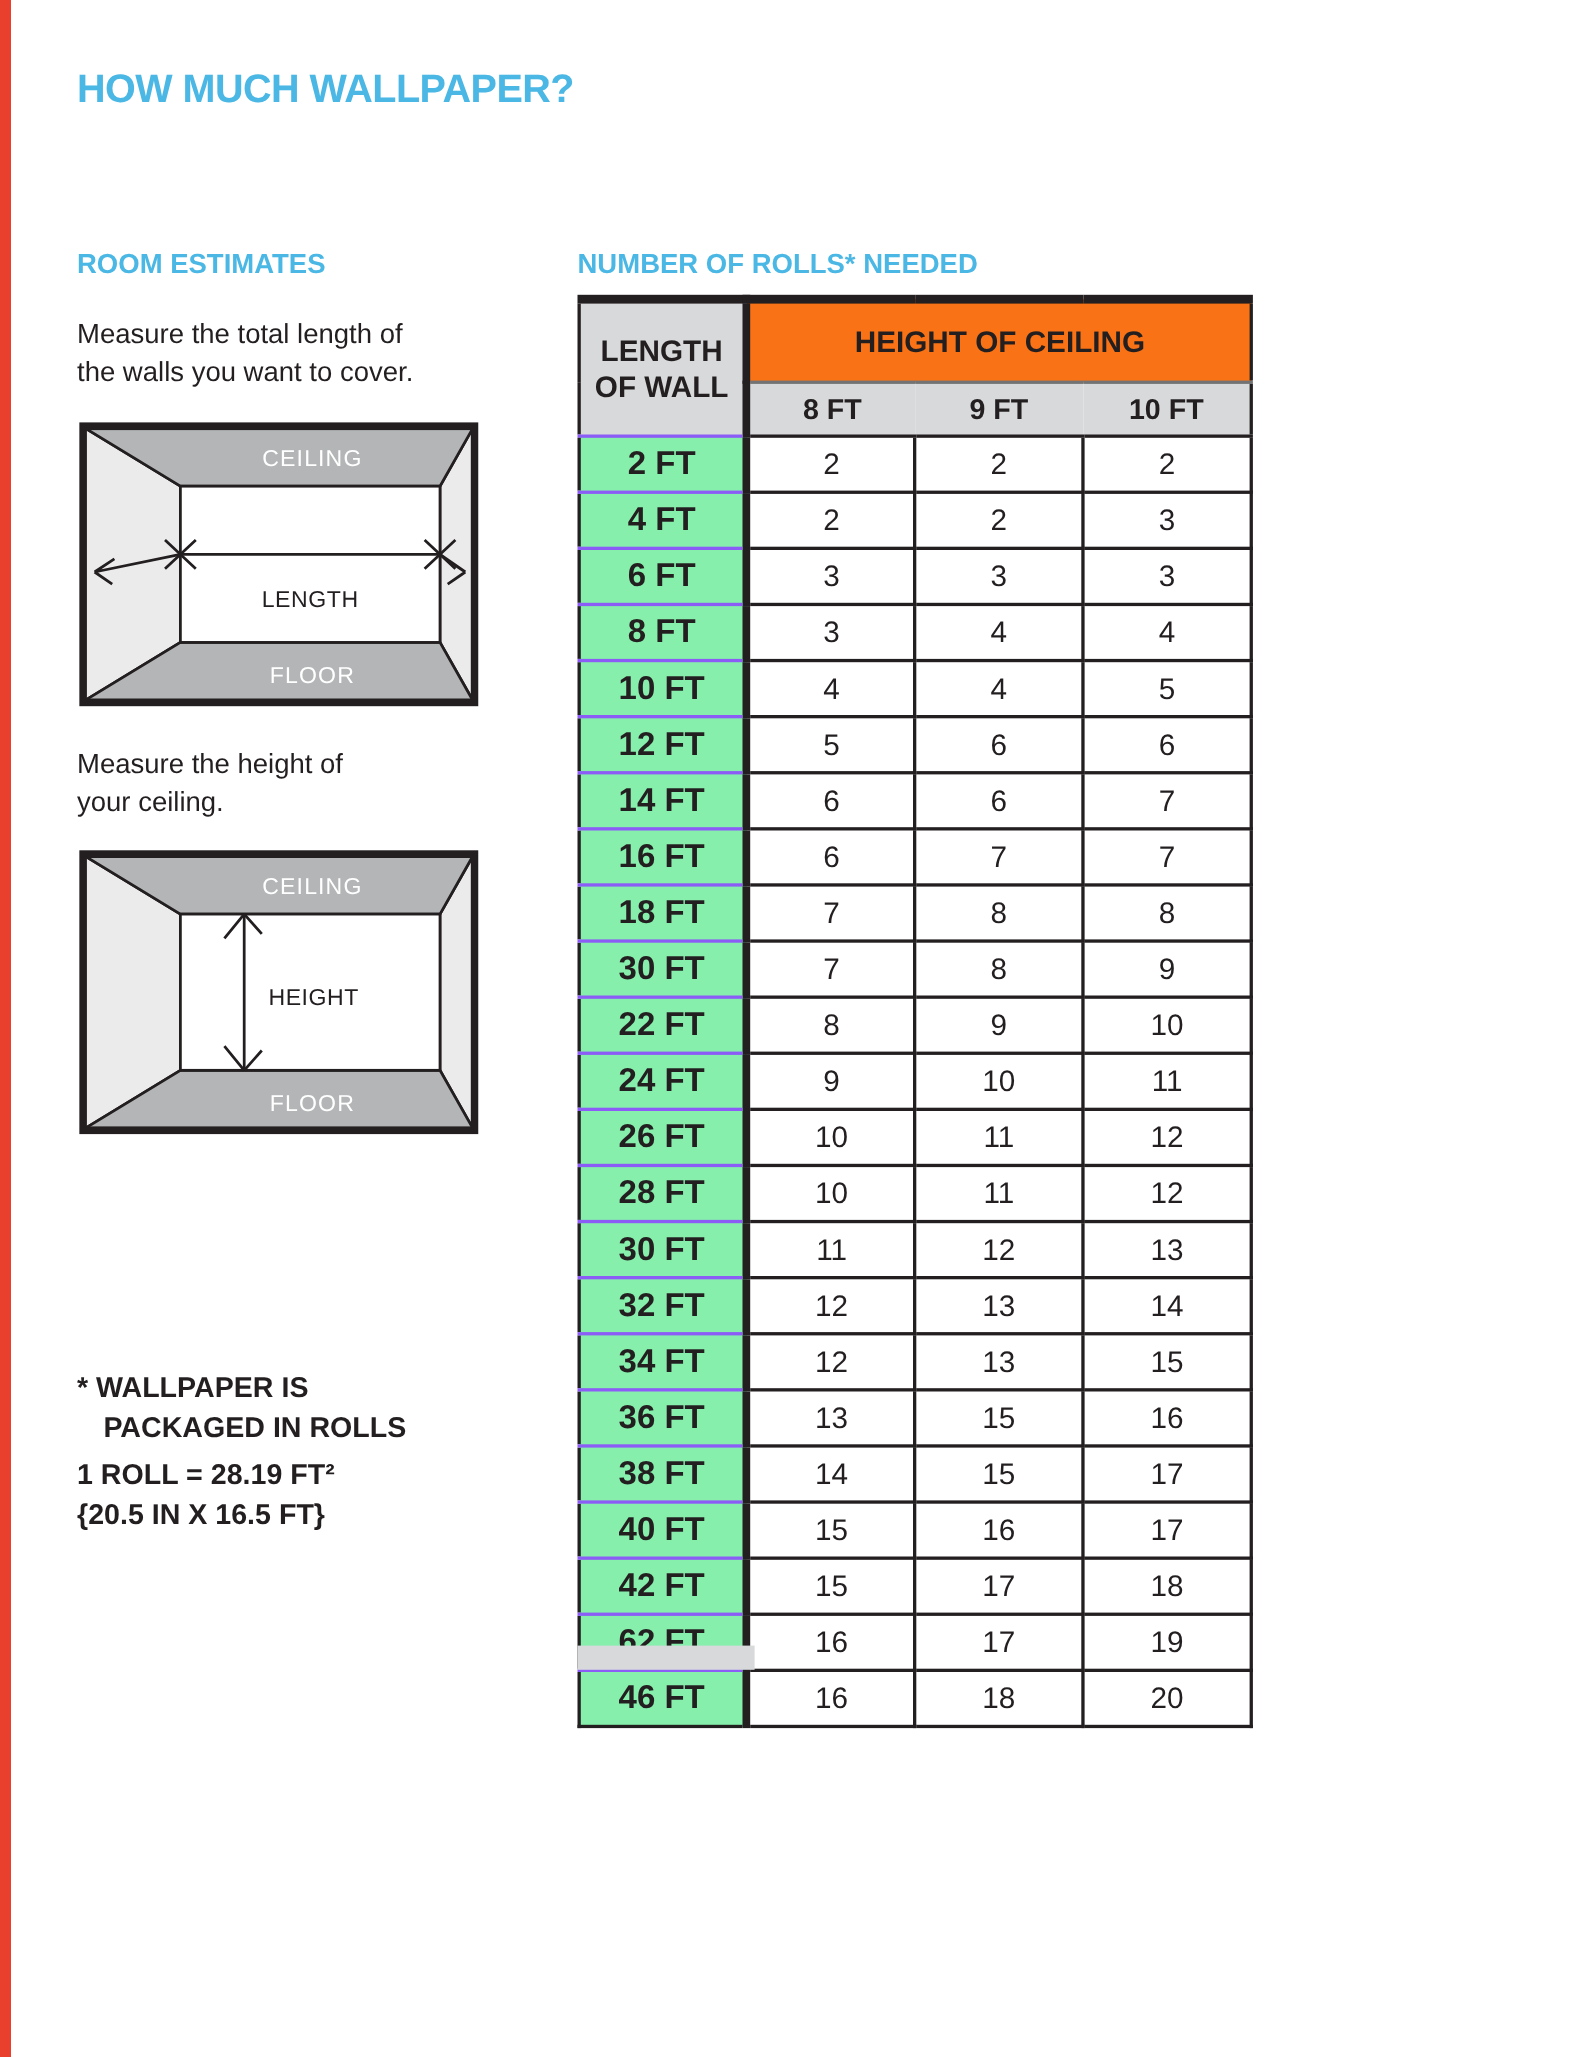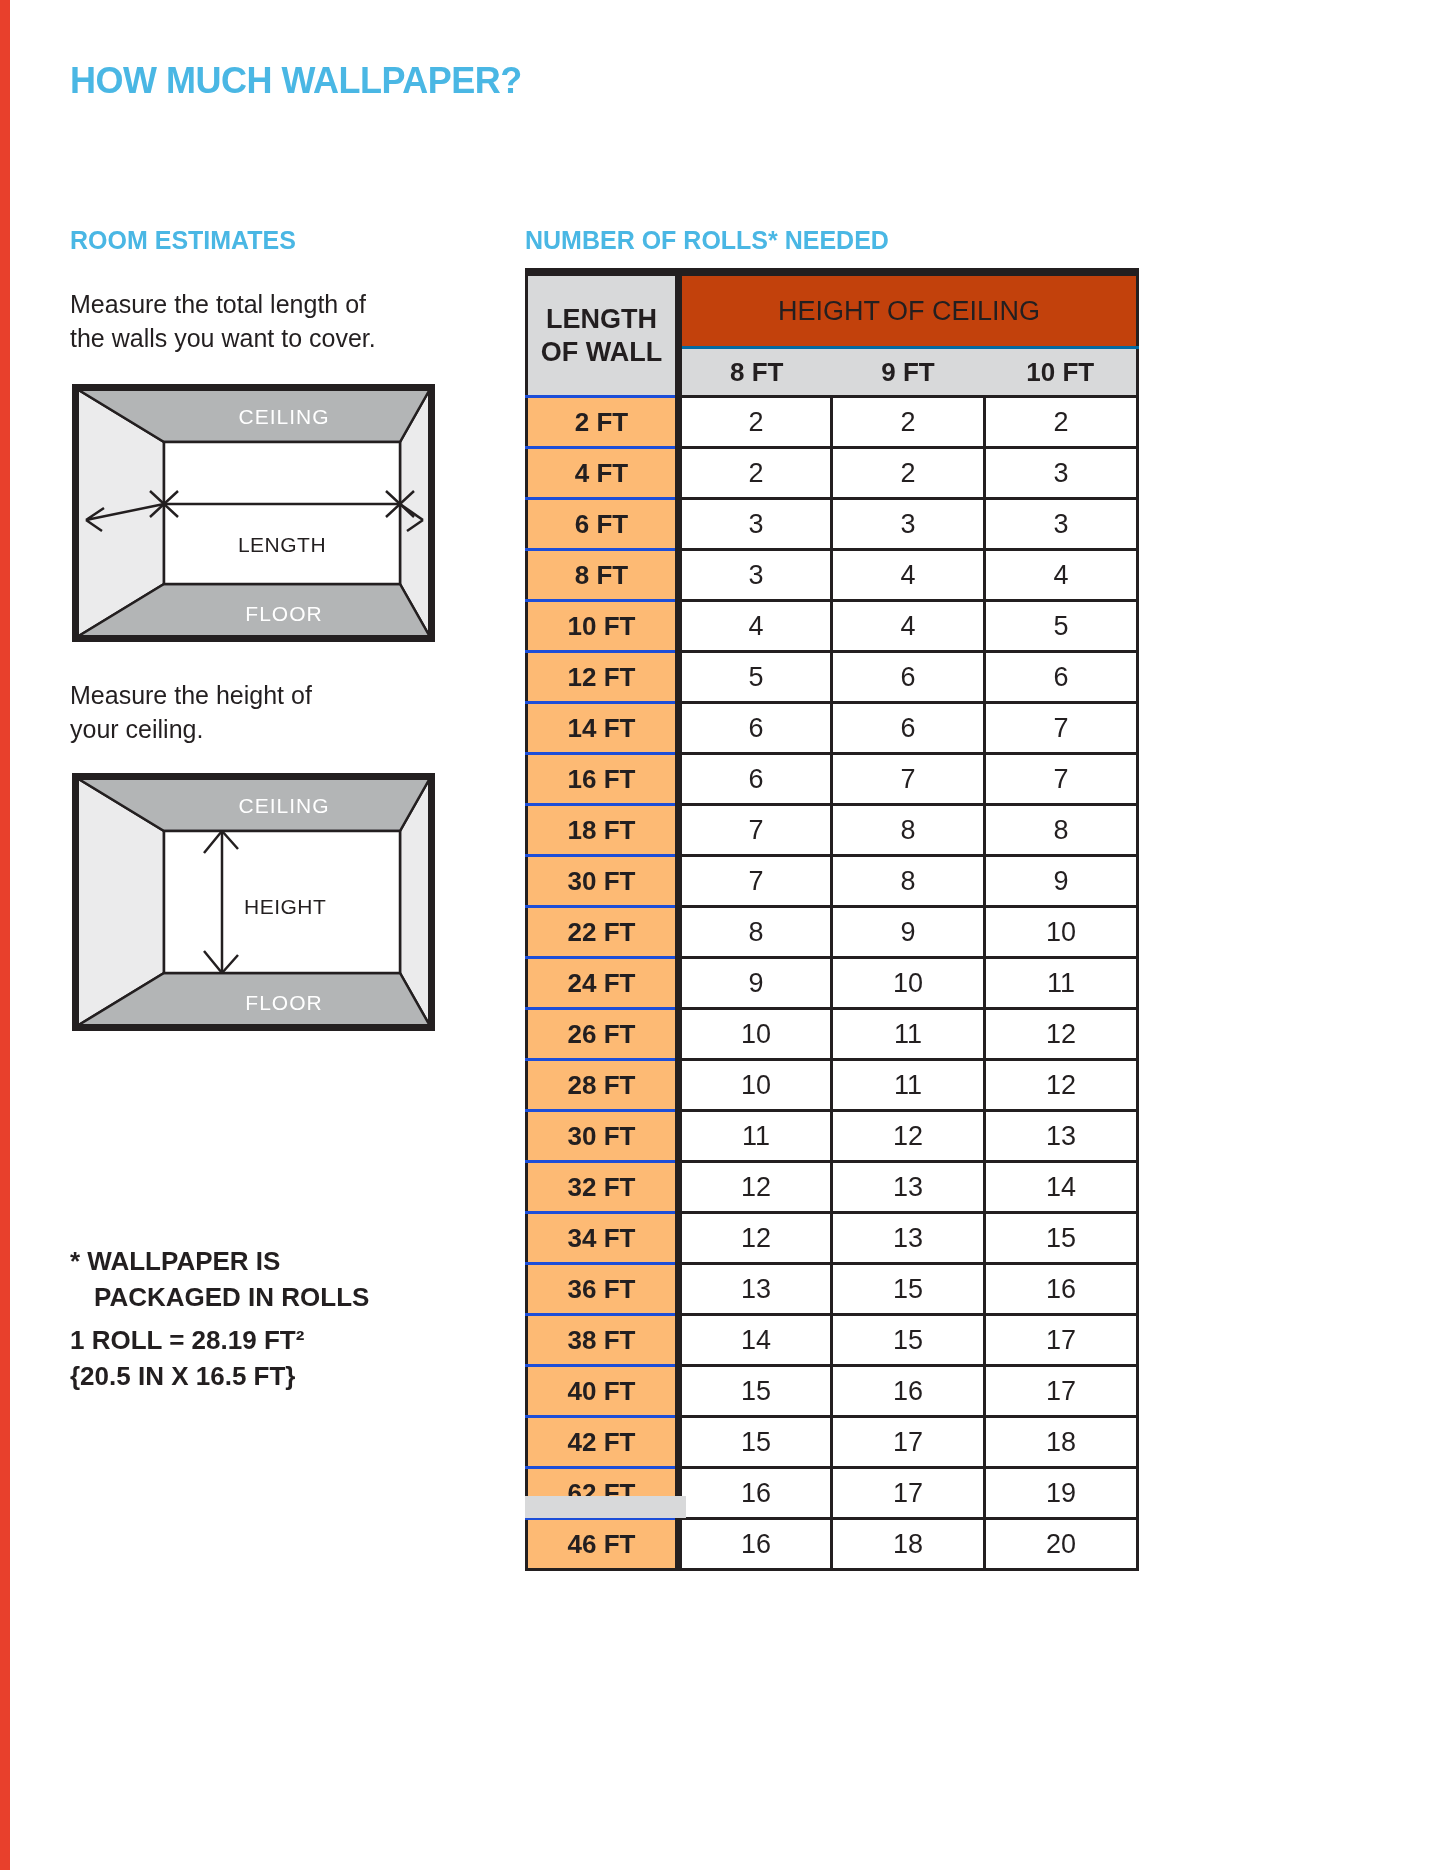--- a/index.html
+++ b/index.html
@@ -96,38 +96,38 @@
   }
   th.corner {
     background: #d8d9da;
     border-right: 7px solid #231f20;
     font-size: 27px;
     font-weight: bold;
     line-height: 33px;
     white-space: pre-line;
   }
   th.group-header {
-    background: #c2410c;
+    background: #f97316;
     height: 70px;
     font-size: 27px;
-    font-weight: normal;
-    border-bottom: 3px solid #0369a1;
+    font-weight: bold;
+    border-bottom: 3px solid #737373;
   }
   th.col-header {
     background: #d8d9da;
     height: 46px;
     font-size: 26px;
     font-weight: bold;
     border-bottom: 3px solid #231f20;
   }
   tbody th.rowlabel {
-    background: #fdba74;
+    background: #86efac;
     border-right: 7px solid #231f20;
-    border-top: 3px solid #1d4ed8;
-    font-size: 26px;
+    border-top: 3px solid #8b5cf6;
+    font-size: 30px;
     font-weight: bold;
     height: 48px;
   }
   tbody td {
     background: #ffffff;
     border: 3px solid #231f20;
     font-size: 27px;
     font-weight: normal;
     height: 48px;
   }

